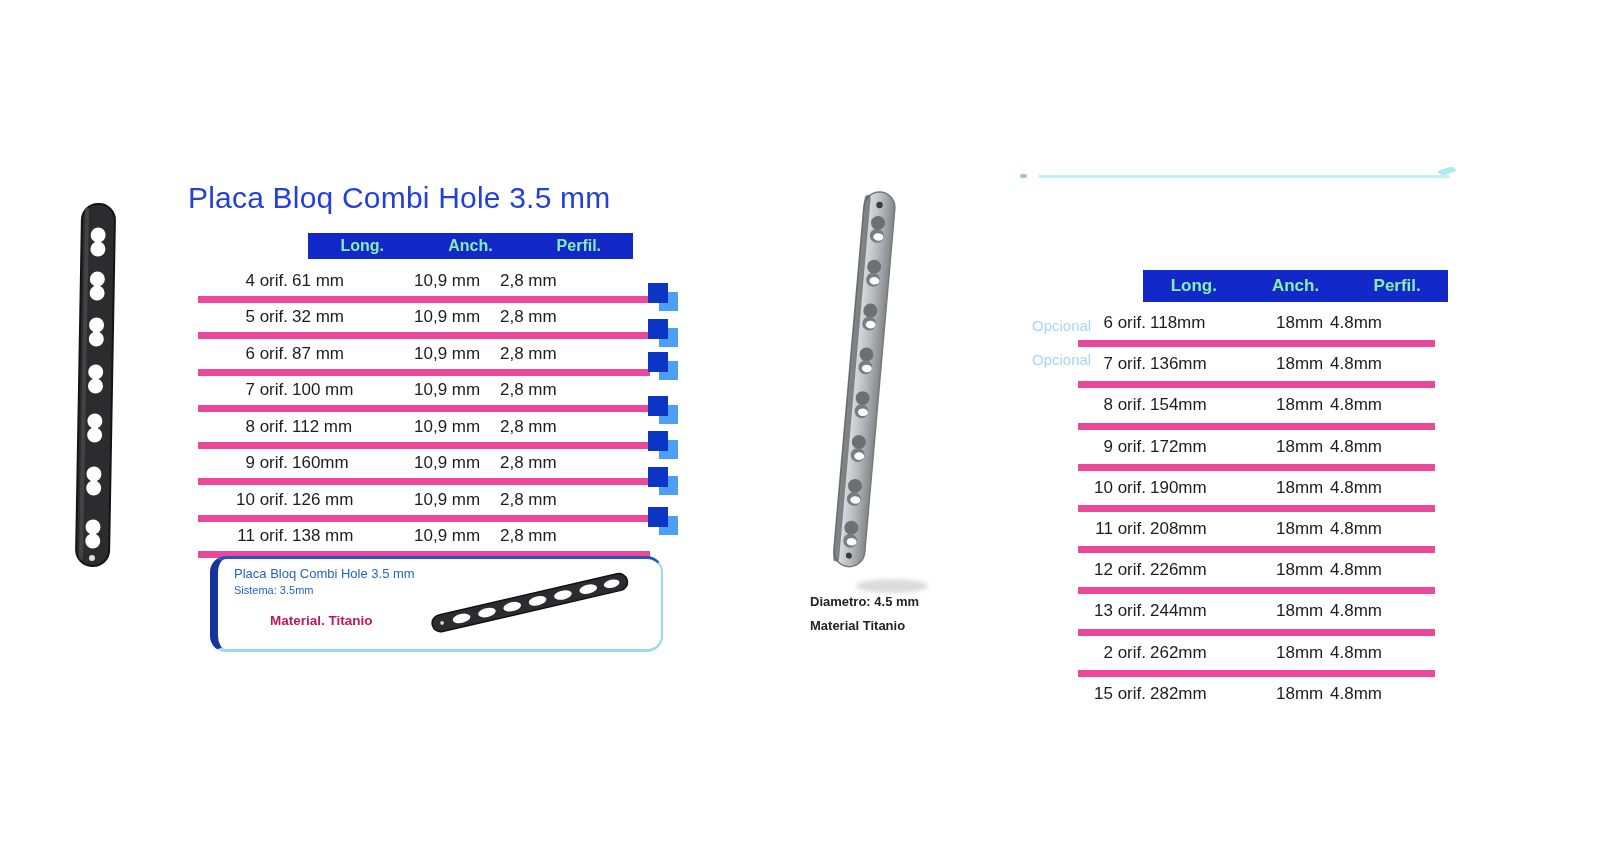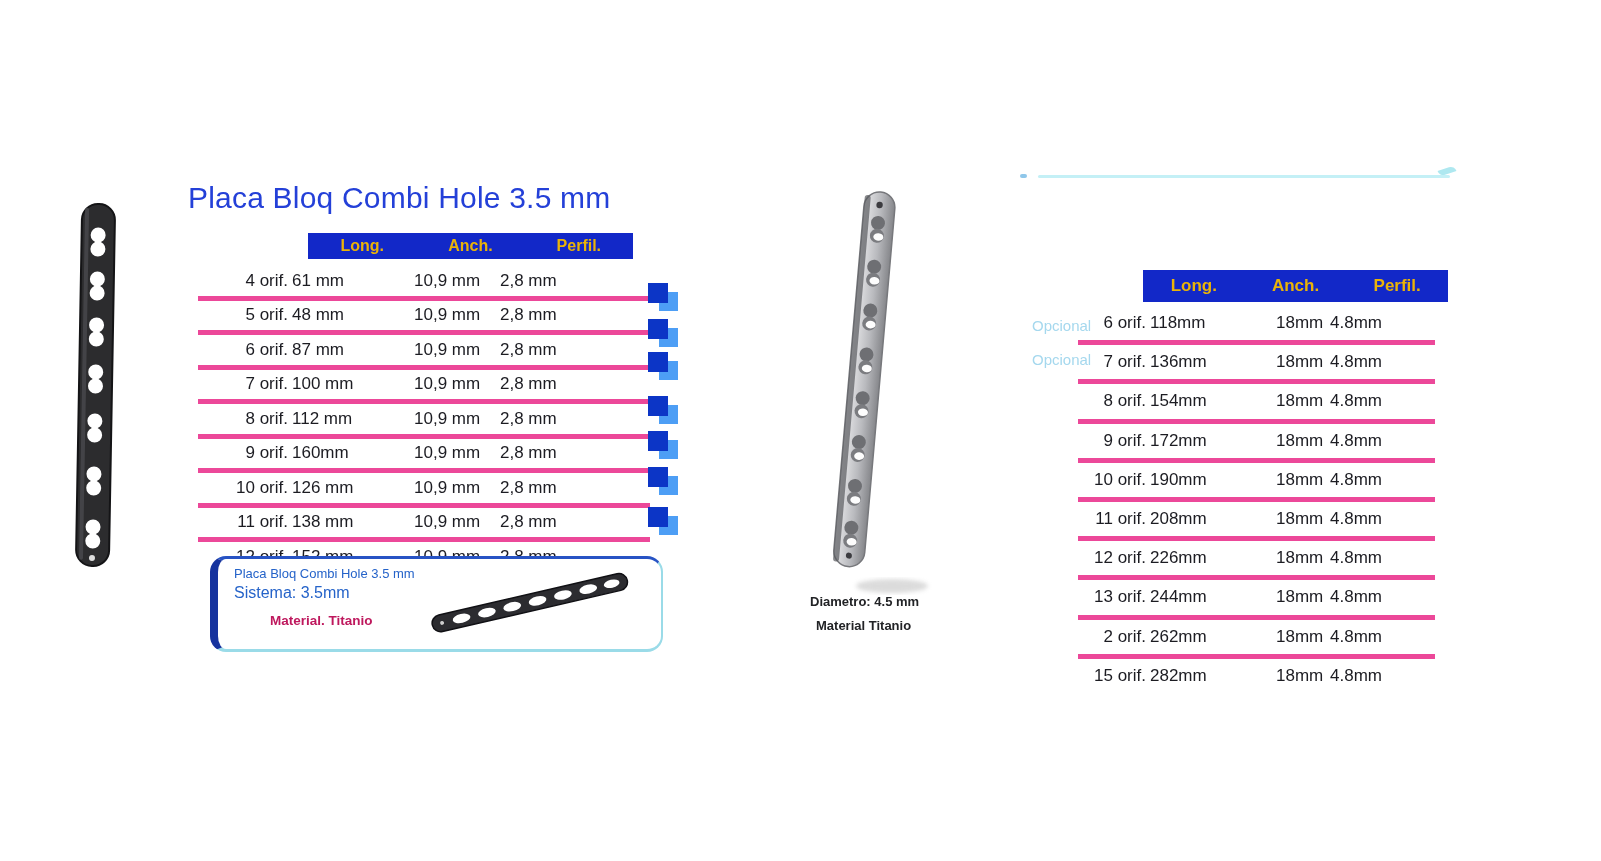--- a/index.html
+++ b/index.html
@@ -6,70 +6,70 @@
   .page{position:relative;width:1601px;height:861px;background:#fff;overflow:hidden;
         font-family:"Liberation Sans",sans-serif;color:#1c1c22;}
 
   
   .sec-title{position:absolute;font-size:30px;color:#2440d8;white-space:nowrap;letter-spacing:.2px;}
   #left-title{left:188px;top:181px;}
   #right-title{left:922px;top:199px;font-size:31px;}
 
   
   .hdr-bar{position:absolute;background:#1228c8;display:flex;align-items:center;}
-  .hdr-bar span{flex:1;text-align:center;color:#eab308;font-weight:bold;font-size:16px;}
+  .hdr-bar span{flex:1;text-align:center;color:#86efac;font-weight:bold;font-size:16px;}
   #left-hdr{left:308px;top:233px;width:325px;height:26px;}
   #right-hdr{left:1143px;top:270px;width:305px;height:32px;}
   #right-hdr span{font-size:17px;}
 
   
   .tbl{position:absolute;}
   #left-tbl{left:198px;top:266px;width:452px;}
   #right-tbl{left:1078px;top:306px;width:357px;}
   .trow{display:grid;align-items:center;font-size:17px;color:#1c1c22;}
-  .trow{border-bottom:5px solid #ec4899;}
+  .trow{border-bottom:7px solid #ec4899;}
   .trow:last-child{border-bottom:none;}
   #left-tbl .trow{grid-template-columns:94px 122px 86px 120px;height:29.5px;}
   #right-tbl .trow{grid-template-columns:72px 126px 54px 105px;height:34.2px;}
   .c-orif{text-align:right;padding-right:4px;}
   .c-mid{text-align:left;}
 
   .opcional{position:absolute;left:1032px;font-size:15px;color:#a5d8ee;white-space:nowrap;}
 
   
   .copy-icon{position:absolute;left:648px;width:34px;height:31px;}
   .copy-icon::after{content:"";position:absolute;left:11px;top:9px;width:19px;height:19px;background:#4d9ef5;}
   .copy-icon::before{content:"";position:absolute;left:0;top:0;width:20px;height:20px;background:#0c35c6;z-index:1;}
 
   
   #info-box{position:absolute;left:210px;top:556px;width:443px;height:90px;
     border-radius:16px;background:#fff;
     border-top:3px solid #2753c4;border-right:2px solid #9adbe8;
     border-bottom:3px solid #9adbe8;border-left:8px solid #16339e;}
   #info-box .l1{position:absolute;left:16px;top:7px;font-size:13px;color:#2563c9;}
-  #info-box .l2{position:absolute;left:16px;top:25px;font-size:16px;color:#2563c9;}
+  #info-box .l2{position:absolute;left:16px;top:25px;font-size:11px;color:#2563c9;}
   #info-box .l3{position:absolute;left:52px;top:54px;font-size:13.5px;font-weight:bold;color:#be185d;}
 
   
   .plate{position:absolute;}
   #plate-left{left:55px;top:196px;width:80px;height:385px;}
   #plate-right{left:822px;top:186px;width:125px;height:420px;}
   #plate-small{position:absolute;left:200px;top:4px;width:235px;height:80px;}
 
   
   #accent-line{position:absolute;left:1038px;top:175px;width:412px;height:3px;
     background:#c4f0f6;border-radius:3px;}
   #accent-tick{position:absolute;left:1020px;top:174px;width:7px;height:4px;background:#8fc7ea;border-radius:2px;}
   #accent-curl{position:absolute;left:1438px;top:168px;width:18px;height:6px;background:#aee8f0;
     border-radius:0 6px 0 6px;transform:rotate(-18deg);}
 
   
   .note{position:absolute;left:810px;font-size:13px;font-weight:bold;color:#222326;white-space:nowrap;}
   #note-1{top:594px;}
-  #note-2{top:618px;margin-left:6px;}
+  #note-2{top:618px;}
 </style>
 </head>
 <body>
 
 <div class="page">
 
   <div class="plate" id="plate-left">
     <svg width="80" height="385" viewBox="0 0 80 385">
       <g transform="rotate(1 40 190)">
         <rect x="24" y="8" width="33" height="362" rx="16" fill="#2c2c2e" stroke="#141416" stroke-width="2"></rect>
@@ -105,21 +105,21 @@
 
   <div class="tbl" id="left-tbl">
       <div class="trow">
         <span class="c-orif">4 orif.</span>
         <span class="c-mid">61 mm</span>
         <span class="c-mid">10,9 mm</span>
         <span class="c-mid">2,8 mm</span>
       </div>
       <div class="trow">
         <span class="c-orif">5 orif.</span>
-        <span class="c-mid">48 mm</span>
+        <span class="c-mid">32 mm</span>
         <span class="c-mid">10,9 mm</span>
         <span class="c-mid">2,8 mm</span>
       </div>
       <div class="trow">
         <span class="c-orif">6 orif.</span>
         <span class="c-mid">87 mm</span>
         <span class="c-mid">10,9 mm</span>
         <span class="c-mid">2,8 mm</span>
       </div>
       <div class="trow">

